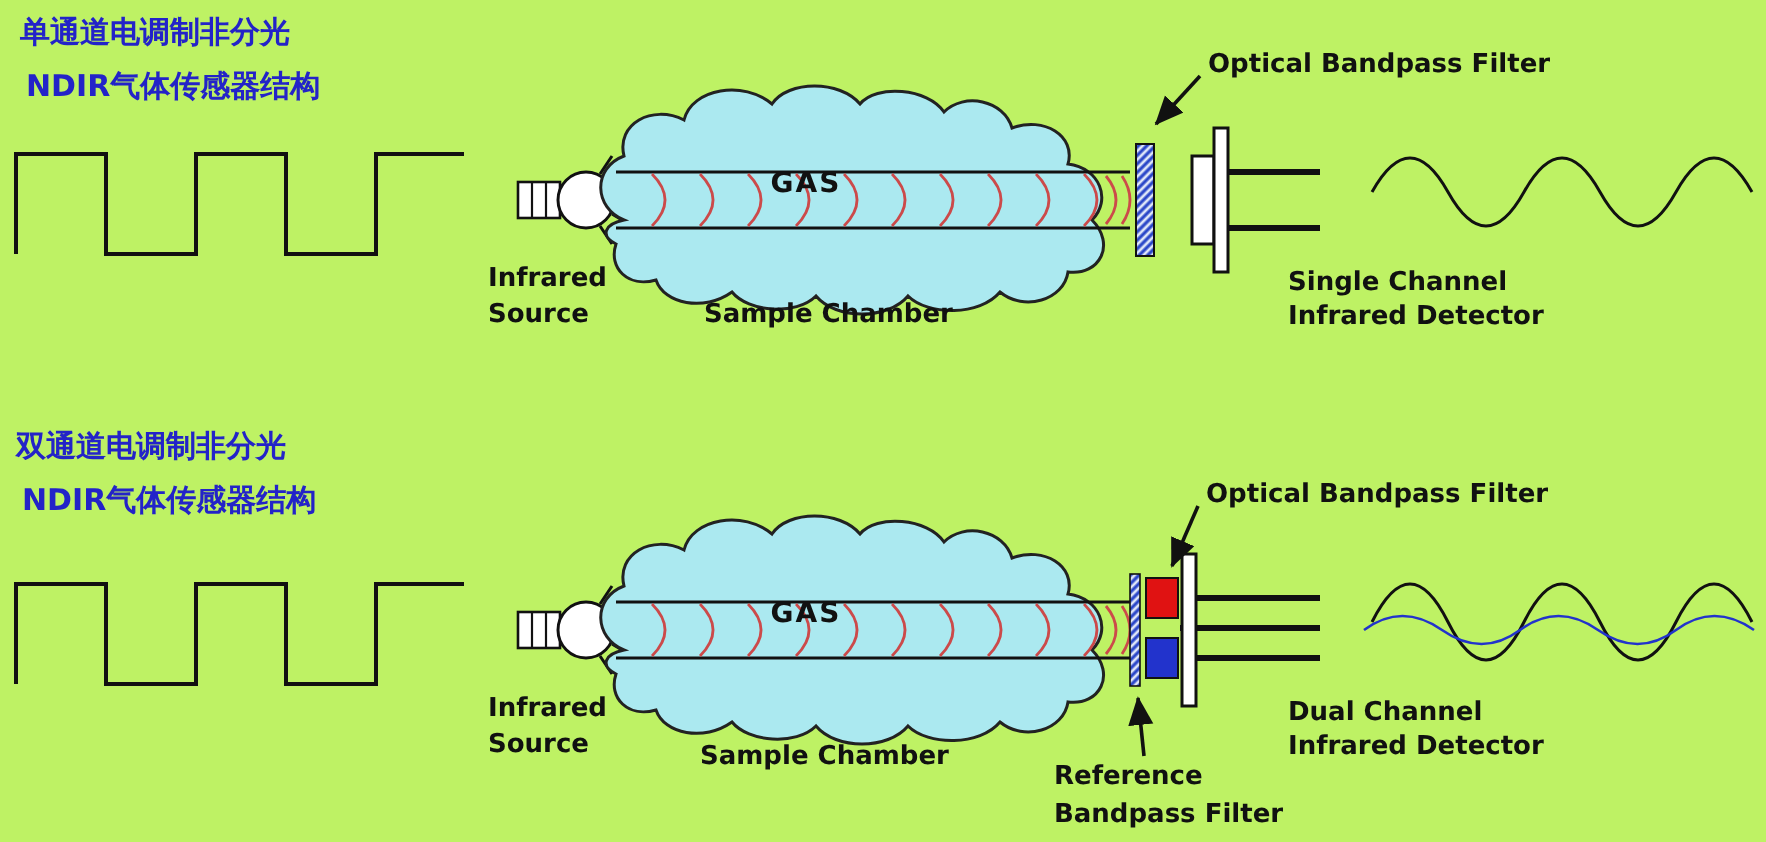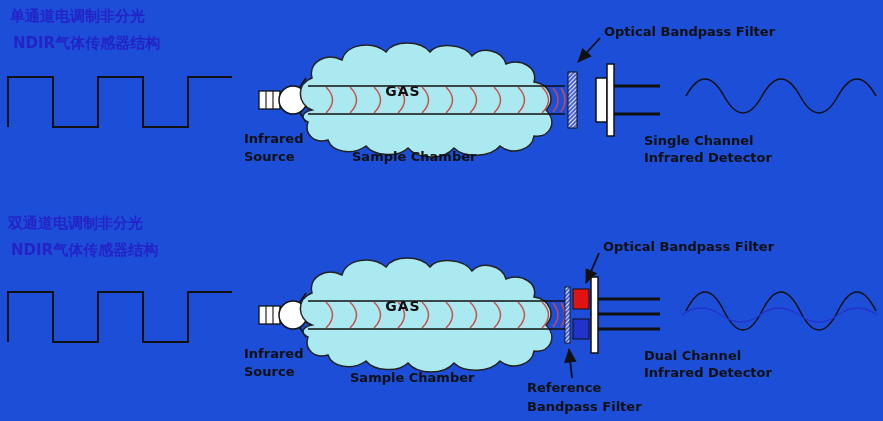--- a/index.html
+++ b/index.html
@@ -1,16 +1,16 @@
 <!DOCTYPE html>
 <html><head>
 <meta charset="utf-8">
 <style>
   html,body{margin:0;padding:0;background:#ffffff;}
-  .wrap{width:883px;height:421px;overflow:hidden;background:#1d4ed8;}
+  .wrap{width:883px;height:421px;overflow:hidden;background:#bef264;}
   svg{display:block;}
   svg text{font-family:"DejaVu Sans","Liberation Sans",sans-serif;}
   .title{font-size:15px;font-weight:bold;}
   .lbl{font-size:13px;font-weight:bold;fill:#111111;}
   .gas{font-size:14px;font-weight:bold;fill:#111111;letter-spacing:1px;}
 </style>
 </head>
 <body>
 
 <div class="wrap">

